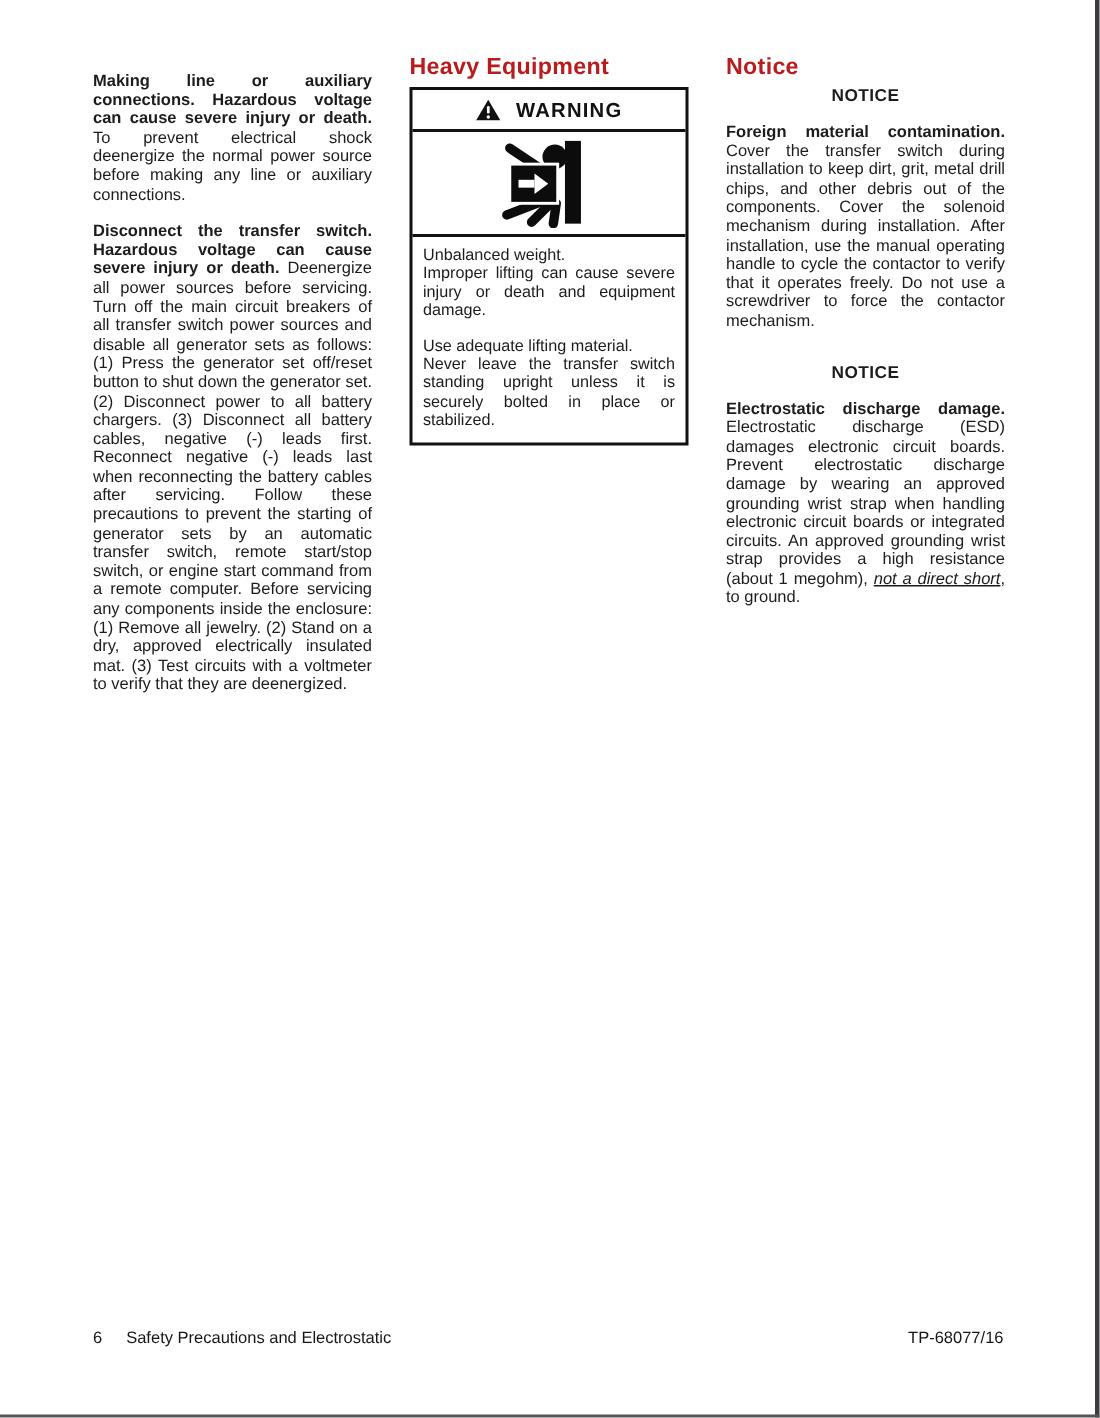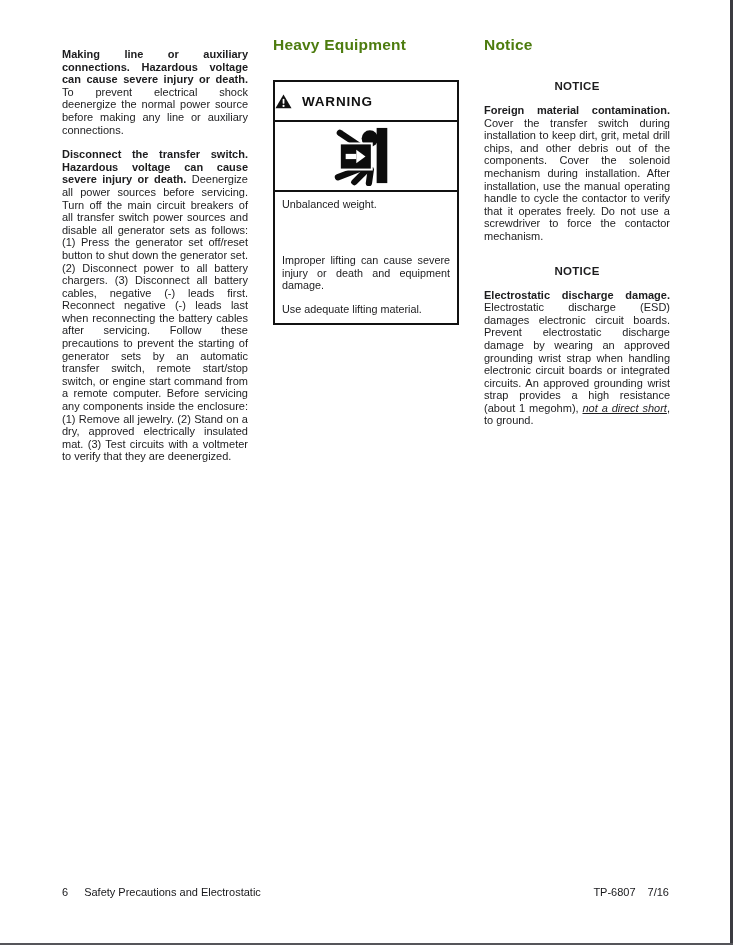--- a/index.html
+++ b/index.html
@@ -29,57 +29,57 @@
     font-size: 11px; line-height: 12.6px;
     text-align: justify;
     margin-bottom: 12px;
     margin-top: 12px;
   }
   .para strong { font-weight: bold; }
   .para em { font-style: italic; text-decoration: underline; }
 
   .section-heading {
     font-size: 15.5px; font-weight: bold; letter-spacing: 0.2px;
-    margin-bottom: 26px; color: #4d7c0f;
+    margin-bottom: 4px; color: #b91c1c;
   }
 
   
   .warning-box { border: 2px solid #111; width: 186px; }
   .warning-header {
-    display: flex; align-items: center; 
-    gap: 10px; height: 40px; border-bottom: 2px solid #111;
+    display: flex; align-items: center; justify-content: center;
+    gap: 10px; height: 28px; border-bottom: 2px solid #111;
   }
   .warning-header .label {
     font-size: 13.5px; font-weight: bold; letter-spacing: 0.8px; color: #111;
   }
   .warning-icon-area {
     height: 70px; display: flex; align-items: center; justify-content: center;
     border-bottom: 2px solid #111;
   }
   .warning-text { padding: 6px 7px 8px 7px; font-size: 10.8px; line-height: 12.4px; }
   .warning-text .bold-block { font-weight: normal; margin-bottom: 11px; }
   .warning-text .line1 { display: block; }
-  .warning-text .rest { display: block; text-align: justify; margin-top: 44px; }
+  .warning-text .rest { display: block; text-align: justify; }
 
   
   .notice-header {
     text-align: center; font-weight: bold; font-size: 11.5px;
     margin-bottom: 4px; letter-spacing: 0.3px;
   }
   .notice-block { margin-bottom: 0; }
   .notice-gap { height: 10px; }
 
   
   .footer {
     position: absolute; top: 886px; left: 62px; right: 64px;
     display: flex; justify-content: space-between;
     font-size: 11px; color: #17171a;
   }
   .footer .left-group { display: flex; gap: 16px; }
-  .footer .right-group { display: flex; gap: 12px; }
+  .footer .right-group { display: flex; }
 </style>
 </head>
 <body>
 
 <div class="page">
 
   <div class="col col-left">
     <p class="para">
       <strong>Making line or auxiliary connections.  Hazardous voltage can cause severe injury or death.</strong>
       <span>To prevent electrical shock deenergize the normal power source before making any line or auxiliary connections.</span>
@@ -130,20 +130,21 @@
         </span>
       </div>
 
       <div class="warning-text">
         <div class="bold-block">
           <span class="line1">Unbalanced weight.</span>
           <span class="rest">Improper lifting can cause severe injury or death and equipment damage.</span>
         </div>
         <div>
           <span class="line1">Use adequate lifting material.</span>
+          <span class="rest">Never leave the transfer switch standing upright unless it is securely bolted in place or stabilized.</span>
         </div>
       </div>
     </div>
   </div>
 
   <div class="col col-right">
     <div class="section-heading">Notice</div>
 
     <div class="notice-block">
       <div class="notice-header">NOTICE</div>

